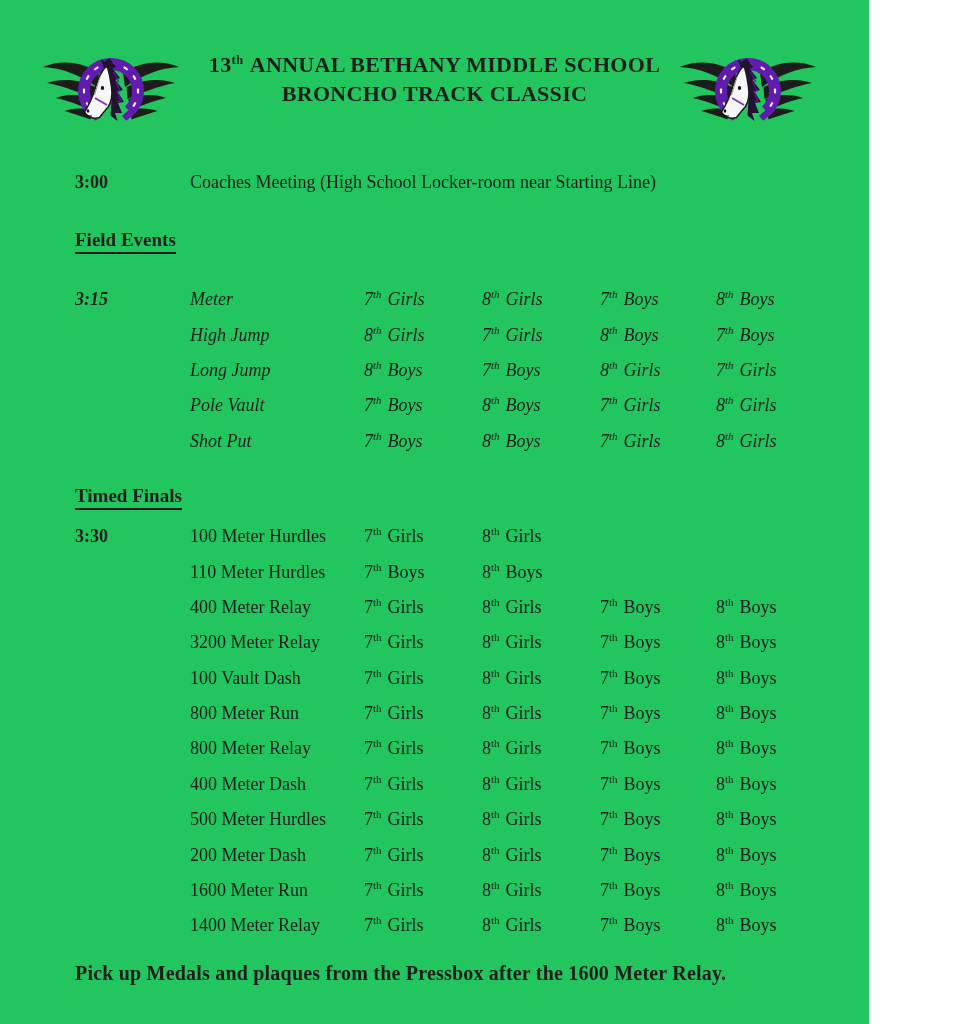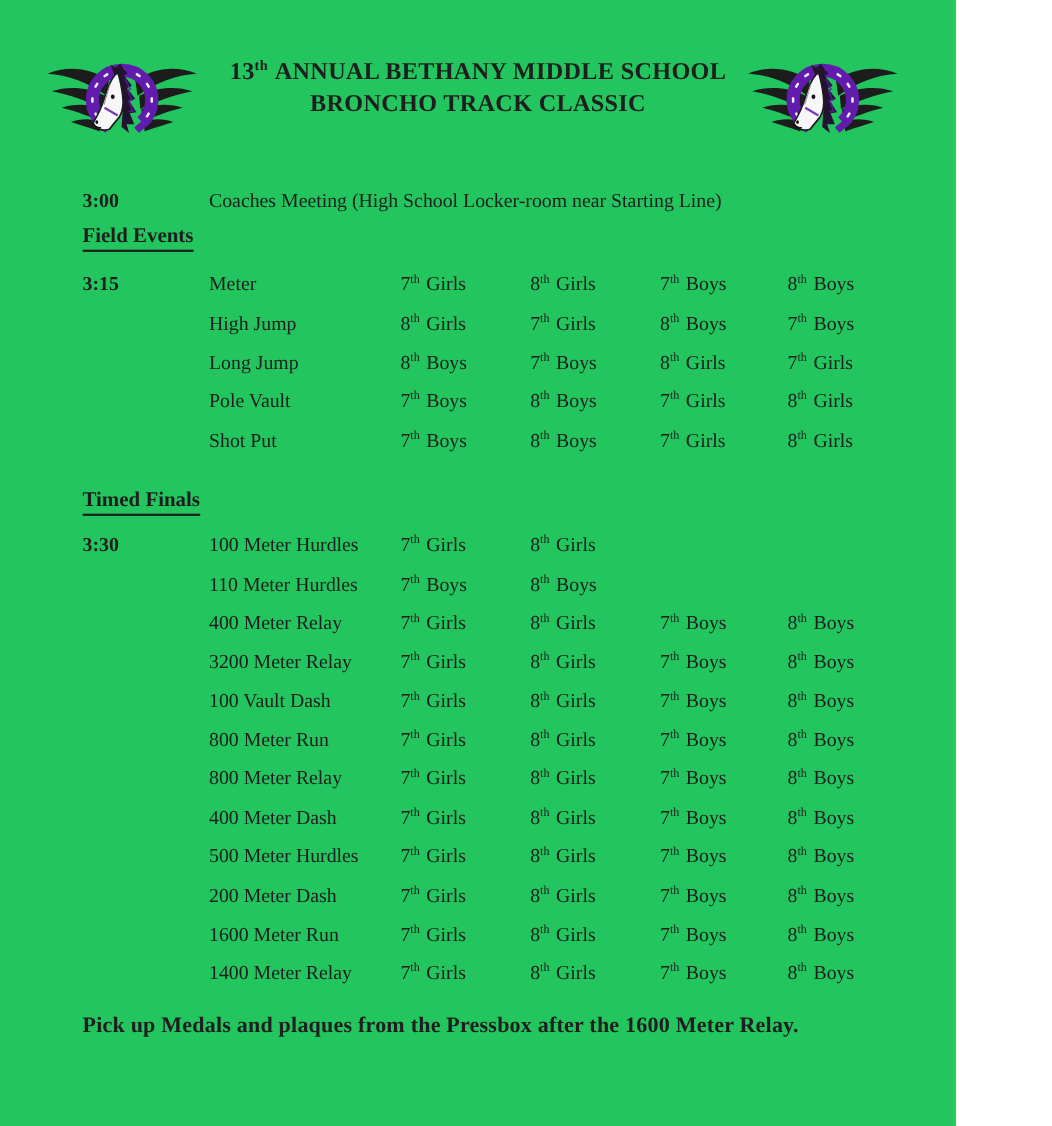--- a/index.html
+++ b/index.html
@@ -56,22 +56,22 @@
   }
   .entry sup { font-size: 11px; line-height: 0; vertical-align: super; }
   .entry .grp { margin-left: 0.33em; }
 
   section h2 { margin: 0; font-size: 19px; line-height: 24px; font-weight: bold; }
   .heading-text {
     display: inline-block;
     border-bottom: 2.5px solid #1e1e1e;
     padding-bottom: 0px;
   }
-  #section-field-events h2 { margin-top: 3px; }
-  #section-field-events .rows { margin-top: 12px; }
+  #section-field-events h2 { margin-top: 28px; }
+  #section-field-events .rows { margin-top: 28px; font-style: italic; }
   #section-timed-finals h2 { margin-top: 25px; }
   #section-timed-finals .rows { margin-top: 9px; }
 
   .footer-note {
     margin-top: 17px;
     font-size: 20px;
     font-weight: bold;
     line-height: 24px;
     letter-spacing: 0.2px;
   }

